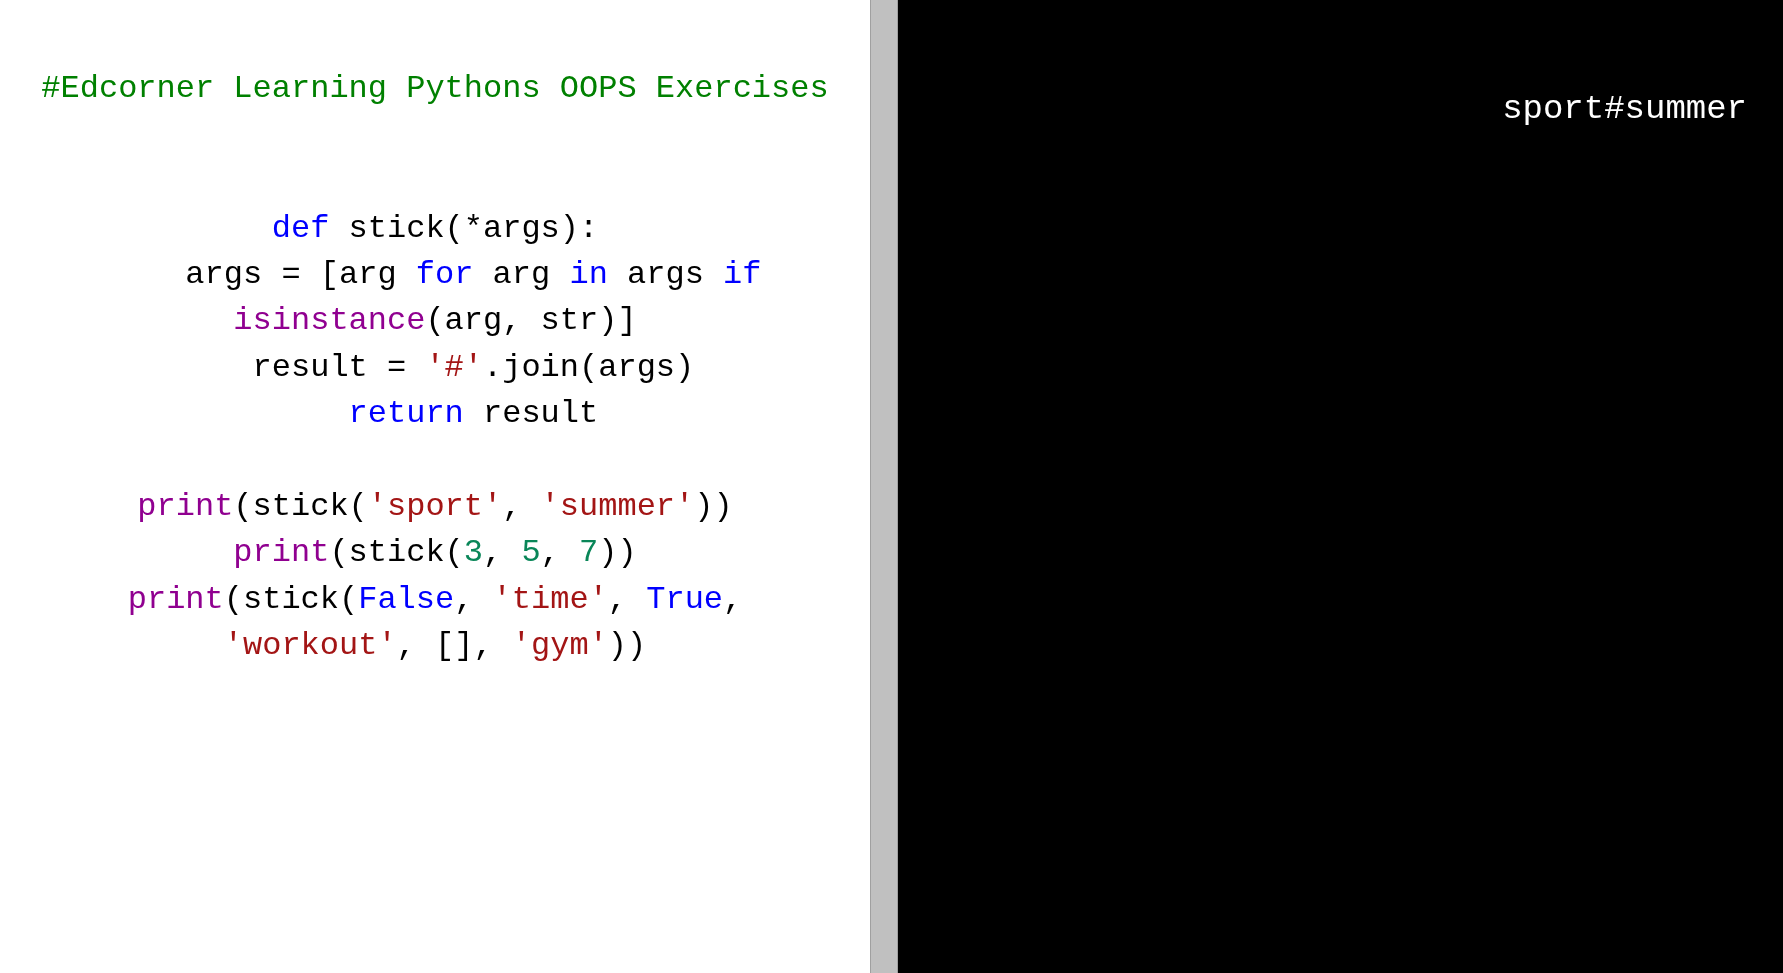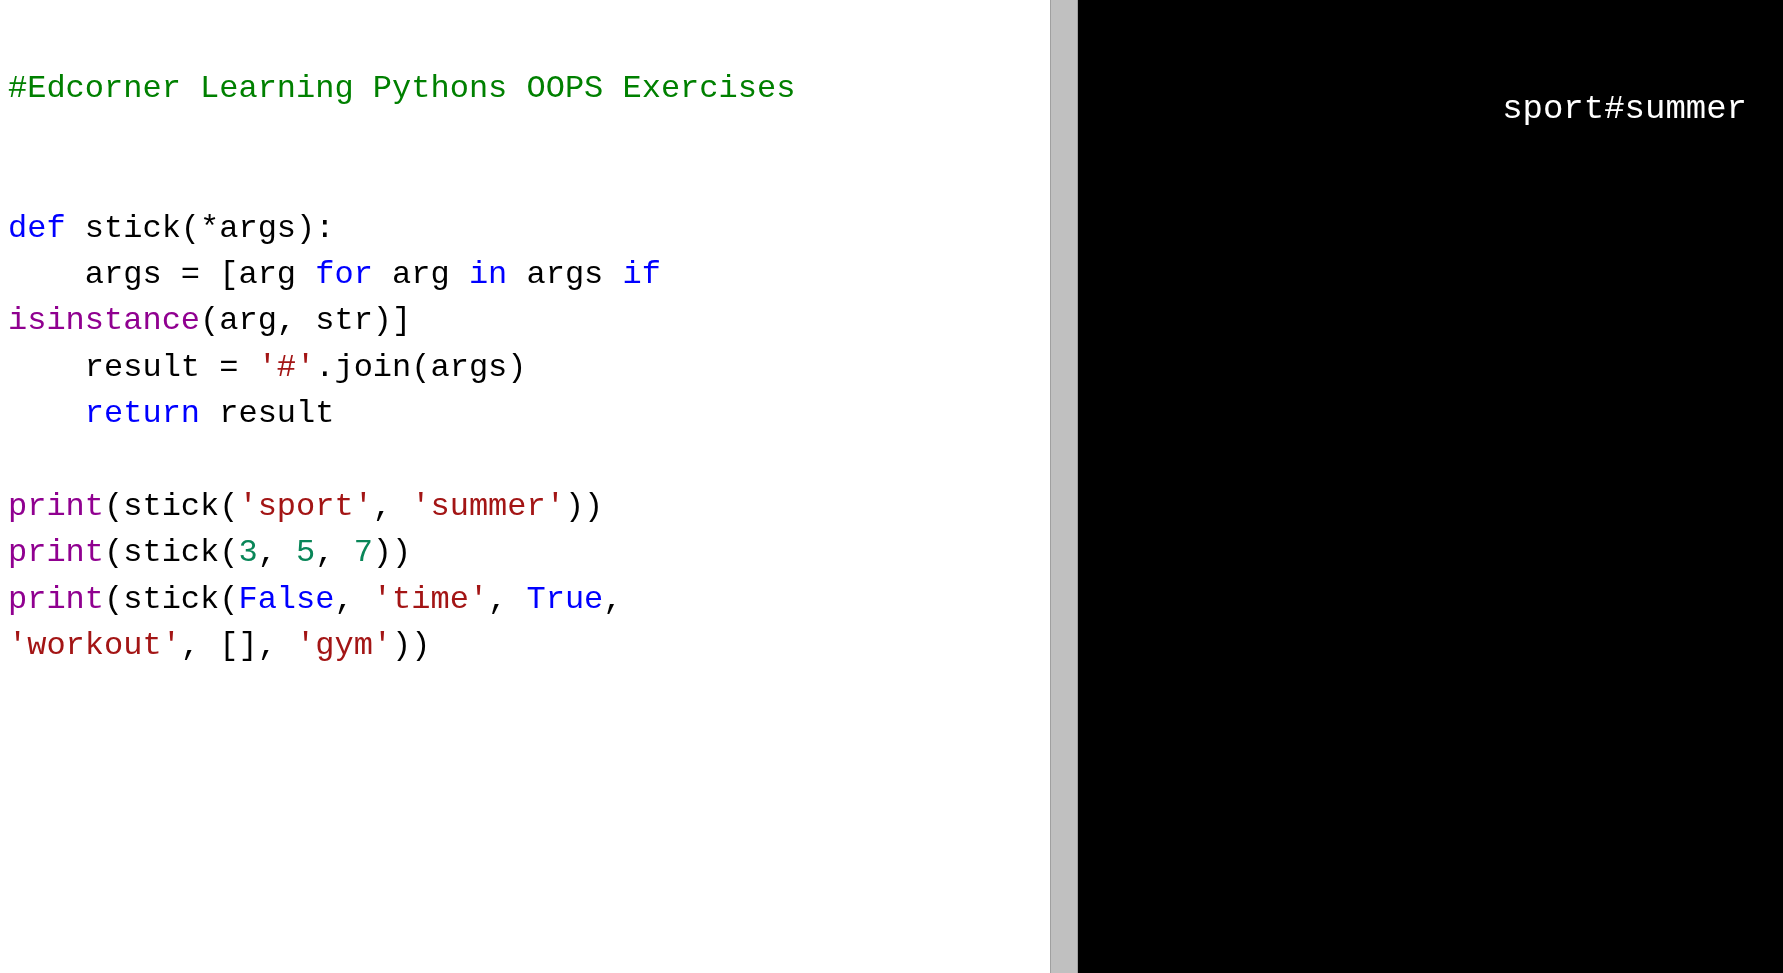--- a/index.html
+++ b/index.html
@@ -8,27 +8,28 @@
       box-sizing: border-box;
     }
     body {
       width: 1783px;
       height: 973px;
       display: flex;
       font-family: Consolas, 'Courier New', monospace;
       overflow: hidden;
     }
     .editor-pane {
-      width: 1050px;
+      width: 870px;
       background: #ffffff;
       padding: 20px 8px;
       font-size: 32px;
       line-height: 1.45;
       white-space: pre;
       overflow: hidden;
+      text-align: center;
     }
     .divider {
       width: 28px;
       background: #c0c0c0;
       border-left: 1px solid #a0a0a0;
       border-right: 1px solid #a0a0a0;
     }
     .output-pane {
       flex: 1;
       background: #000000;

